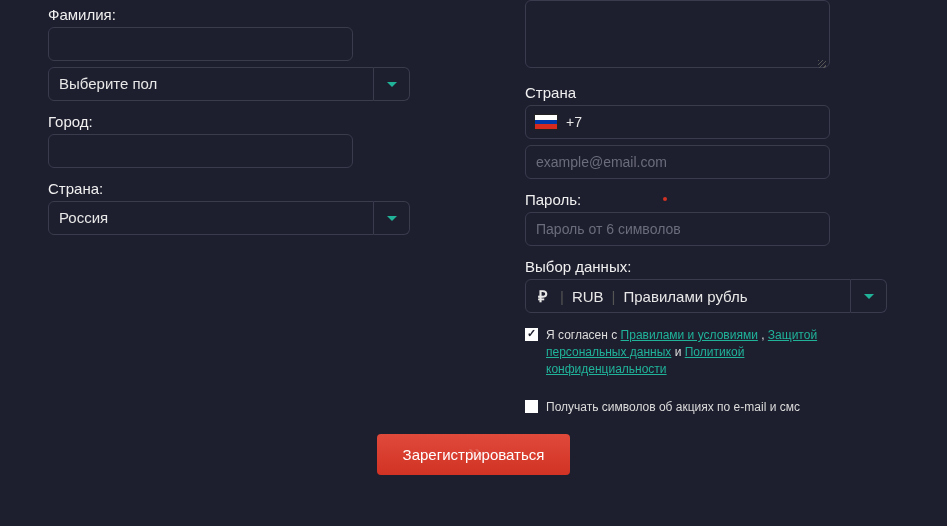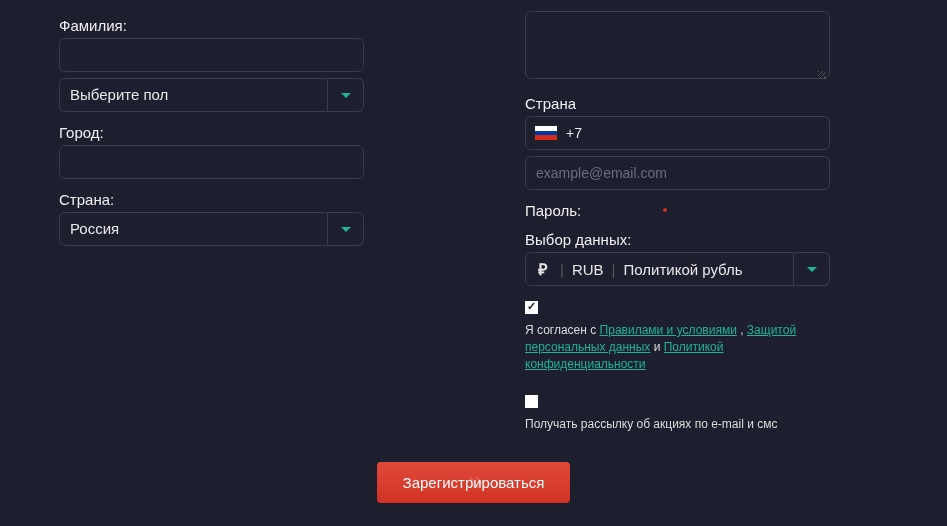--- a/index.html
+++ b/index.html
@@ -6,21 +6,21 @@
   body {
     background: #1d1e2e;
     font-family: Arial, sans-serif;
     color: #e8e8e8;
     width: 947px;
     height: 526px;
     overflow: hidden;
   }
   .container {
     display: flex;
-    padding: 11px;
+    padding: 0;
   }
   .col {
     padding: 0 10px;
   }
   .col-left {
     width: 48%;
     margin-left: 38px;
   }
   .col-right {
     width: 48%;
@@ -45,21 +45,21 @@
     font-size: 14px;
     outline: none;
   }
   .input::placeholder, .textarea::placeholder { color: #6b6c7c; }
   .textarea {
     height: 68px;
     resize: none;
   }
   .select-wrap {
     display: flex;
-    width: 305px;
+    width: 362px;
     align-items: center;
   }
   .select-main {
     flex: 1;
     height: 34px;
     background: #1d1e2e;
     border: 1px solid #3a3b4d;
     border-radius: 6px 0 0 6px;
     color: #e8e8e8;
     padding: 7px 10px;
@@ -109,21 +109,20 @@
   }
   .currency-main .divider { color:#555; }
   .check-row {
     display: flex;
     align-items: flex-start;
     gap: 8px;
     margin-top: 14px;
     font-size: 12px;
     color: #dcdcdc;
     width: 305px;
-    flex-direction: column;
   }
   .check-row .cb {
     width: 13px; height: 13px;
     flex-shrink: 0;
     margin-top: 1px;
   }
   .cb-checked {
     background: #fff;
     border: 1px solid #fff;
     position: relative;
@@ -248,48 +247,49 @@
       </div>
     </div>
 
     <div class="field-group">
       <input class="input" placeholder="example@email.com" style="">
     </div>
 
     <div class="field-group" style="position:relative;">
       <label class="flabel">Пароль:</label>
       <span class="dot-red" style="top:12px; left:138px;"></span>
+      <input class="input" type="password" placeholder="Пароль от 6 символов" style="">
     </div>
 
     <div class="field-group">
       <label class="flabel">Выбор данных:</label>
       <div class="select-wrap">
         <div class="currency-main">
           <span class="ruble-icon">₽</span>
           <span class="divider">|</span>
           <span>RUB</span>
           <span class="divider">|</span>
-          <span>Политикой рубль</span>
+          <span>Правилами рубль</span>
         </div>
         <div class="select-arrow">
             <span class="caret"></span>
           </div>
       </div>
     </div>
 
     <div class="check-row">
       <div class="cb cb-checked"></div>
       <div class="txt">
         <span>Я согласен с </span><a href="#">Правилами и условиями</a><span> , </span><a href="#">Защитой персональных данных</a><span> и </span><a href="#">Политикой конфиденциальности</a>
       </div>
     </div>
 
     <div class="check-row" style="margin-top:22px;">
       <div class="cb cb-unchecked"></div>
-      <div class="txt">Получать рассылку об акциях по e-mail и смс</div>
+      <div class="txt">Получать символов об акциях по e-mail и смс</div>
     </div>
 
   </div>
 </div>
 
 <div class="submit-wrap">
   <button class="submit-btn">
     <span style="position:relative;">Зарегистрироваться</span>
   </button>
 </div>

